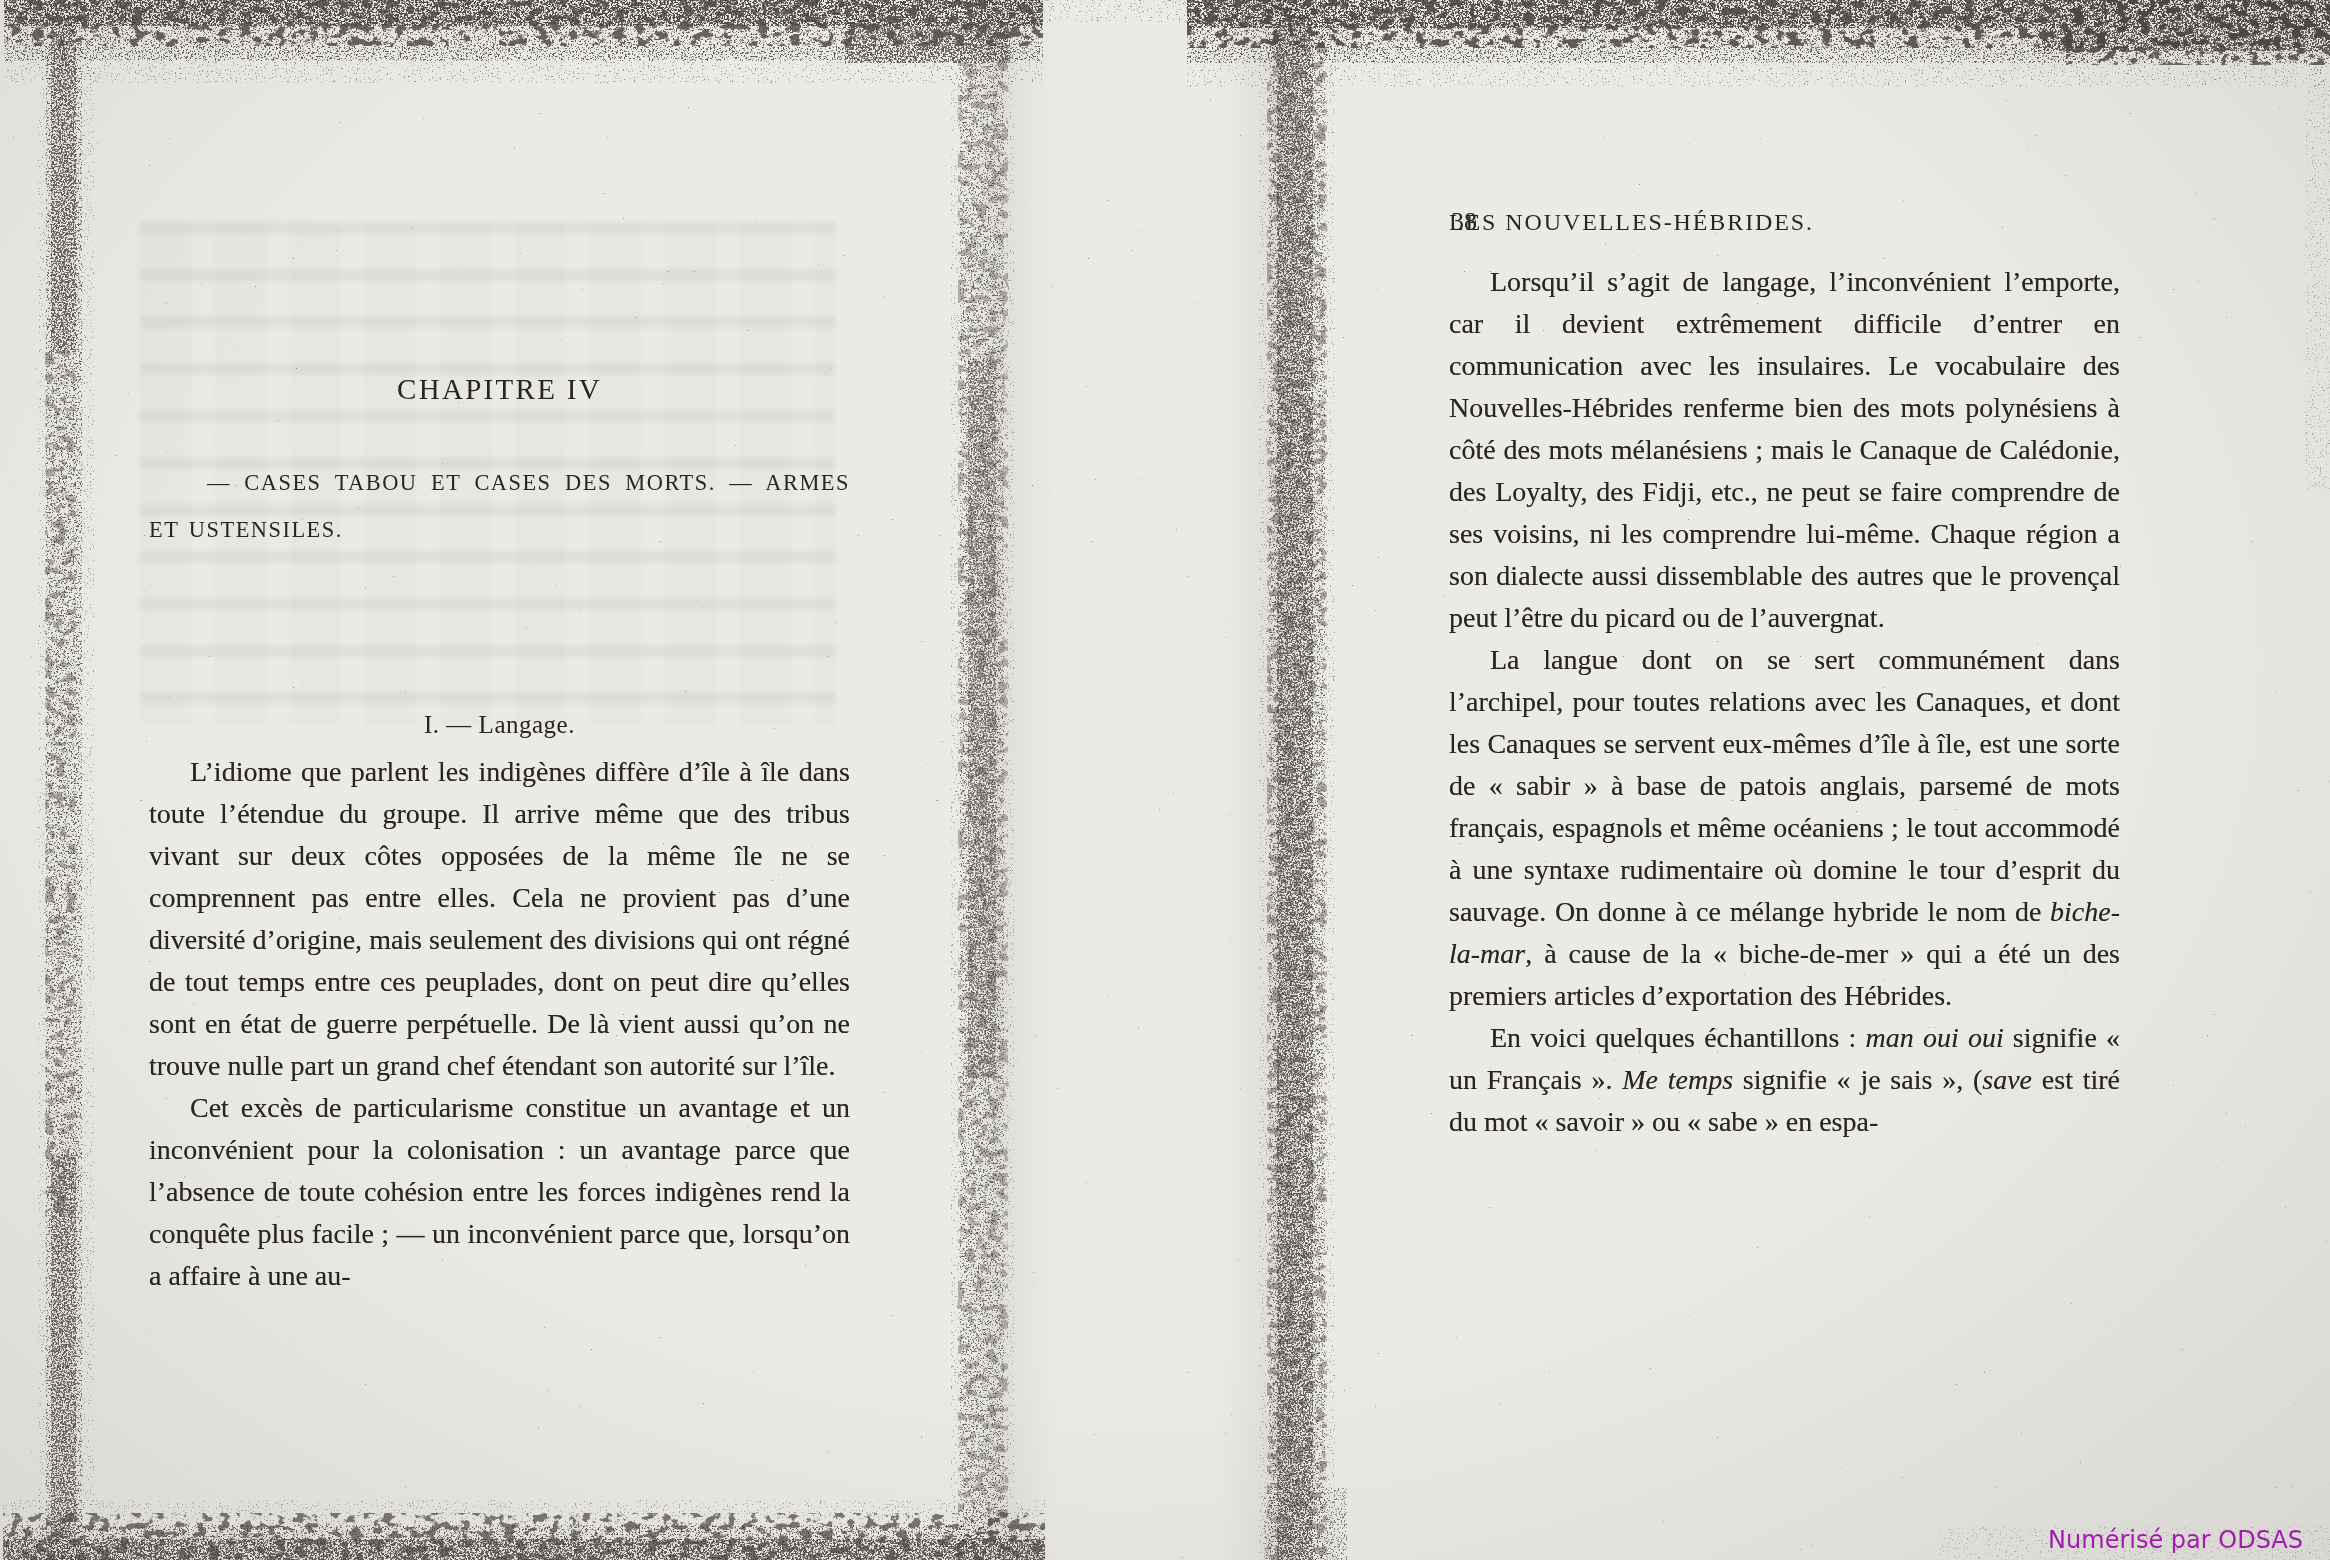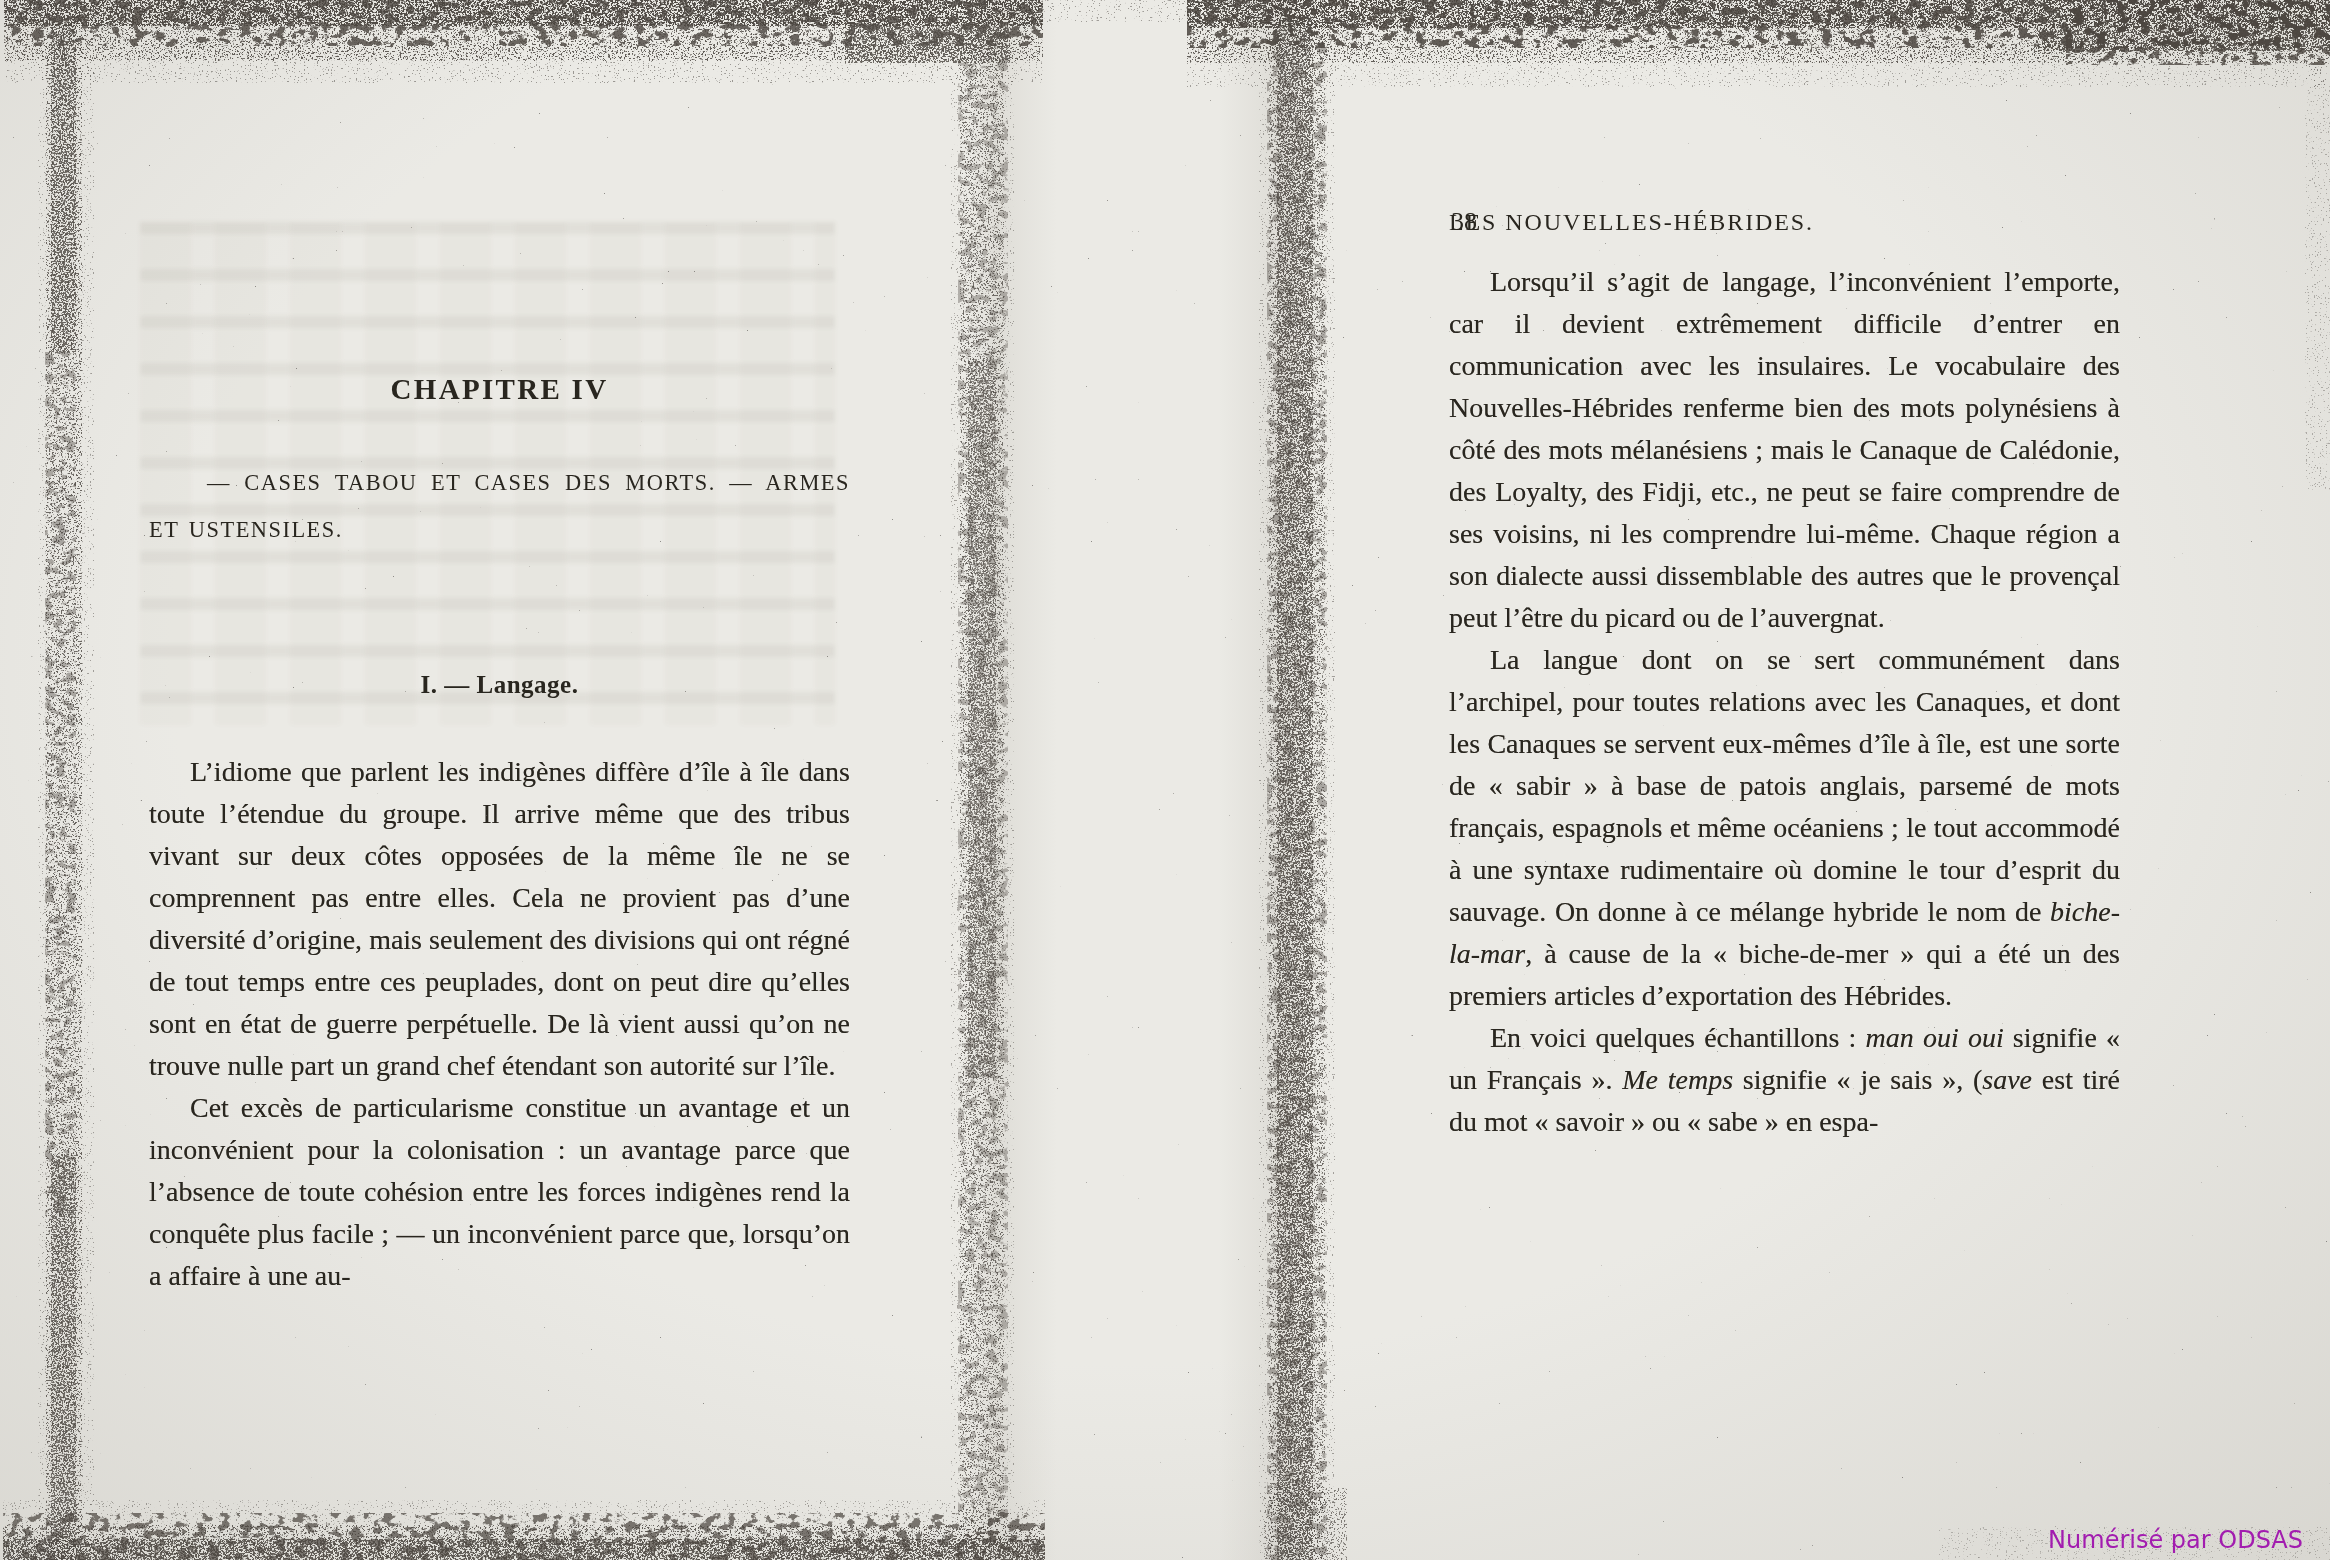--- a/index.html
+++ b/index.html
@@ -14,28 +14,28 @@
   .fold{position:absolute;left:970px;top:0;width:336px;height:100%;z-index:1;
     background:linear-gradient(to right,rgba(0,0,0,0) 0%,rgba(115,108,95,0.10) 8%,
       rgba(0,0,0,0) 26%,rgba(0,0,0,0) 74%,rgba(115,108,95,0.12) 94%,rgba(0,0,0,0) 100%)}
   
   .ghost{position:absolute;left:140px;top:222px;width:695px;height:503px;z-index:1;opacity:.75;
     filter:blur(2.3px);
     background:repeating-linear-gradient(to bottom,rgba(128,120,103,0.12) 0 12px,rgba(0,0,0,0) 12px 47px),
                repeating-linear-gradient(to right,rgba(128,120,103,0.05) 0 51px,rgba(0,0,0,0) 51px 75px)}
   
   .chapter{position:absolute;left:149px;top:373px;width:701px;margin:0;z-index:2;
-    font-size:29px;font-weight:700;letter-spacing:2.3px;text-align:center}
+    font-size:29px;font-weight:400;letter-spacing:2.3px;text-align:center}
   .subtitle{position:absolute;left:149px;top:459px;width:701px;z-index:2;
     font-size:22.4px;letter-spacing:1.5px;line-height:47px;word-spacing:2.8px}
   .sub-line{display:block}
   .sub-line.jst{text-align:justify;text-align-last:justify}
   .sub-line.ind{padding-left:58px}
-  .section{position:absolute;left:149px;top:671px;width:701px;margin:0;z-index:2;
-    font-size:25px;font-weight:700;letter-spacing:0.5px;text-align:center}
+  .section{position:absolute;left:149px;top:711px;width:701px;margin:0;z-index:2;
+    font-size:25px;font-weight:400;letter-spacing:0.5px;text-align:center}
   
   .body{z-index:2;font-size:28px;line-height:42px;text-align:justify;
     text-shadow:0 0 0.6px rgba(45,40,32,.55)}
   .body-left{position:absolute;left:149px;top:751px;width:701px}
   .body-right{position:absolute;left:1449px;top:261px;width:671px}
   .para{margin:0;text-indent:41px}
   .para.noindent{text-indent:0}
   .it{font-style:italic}
   
   .pagehead{position:absolute;left:1449px;top:209px;width:671px;z-index:2;

